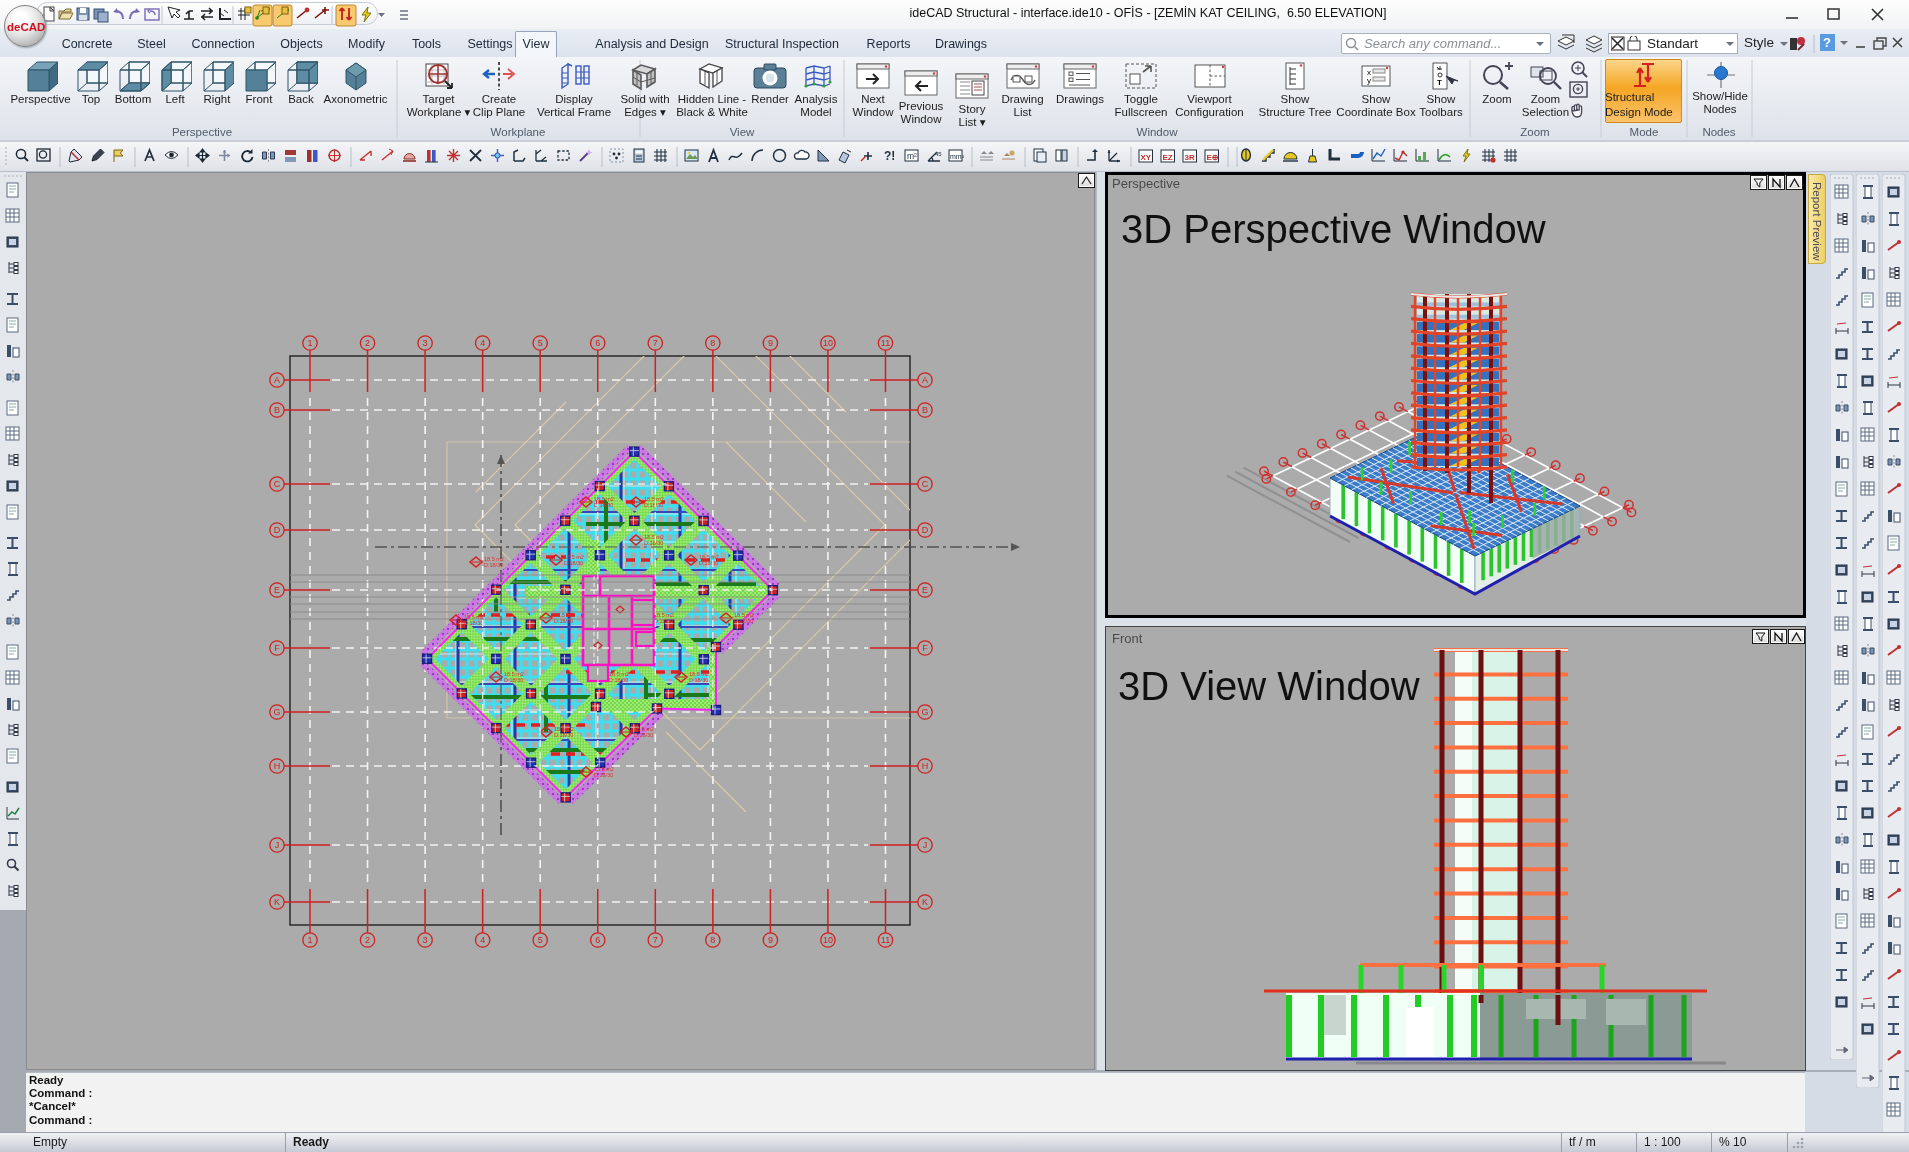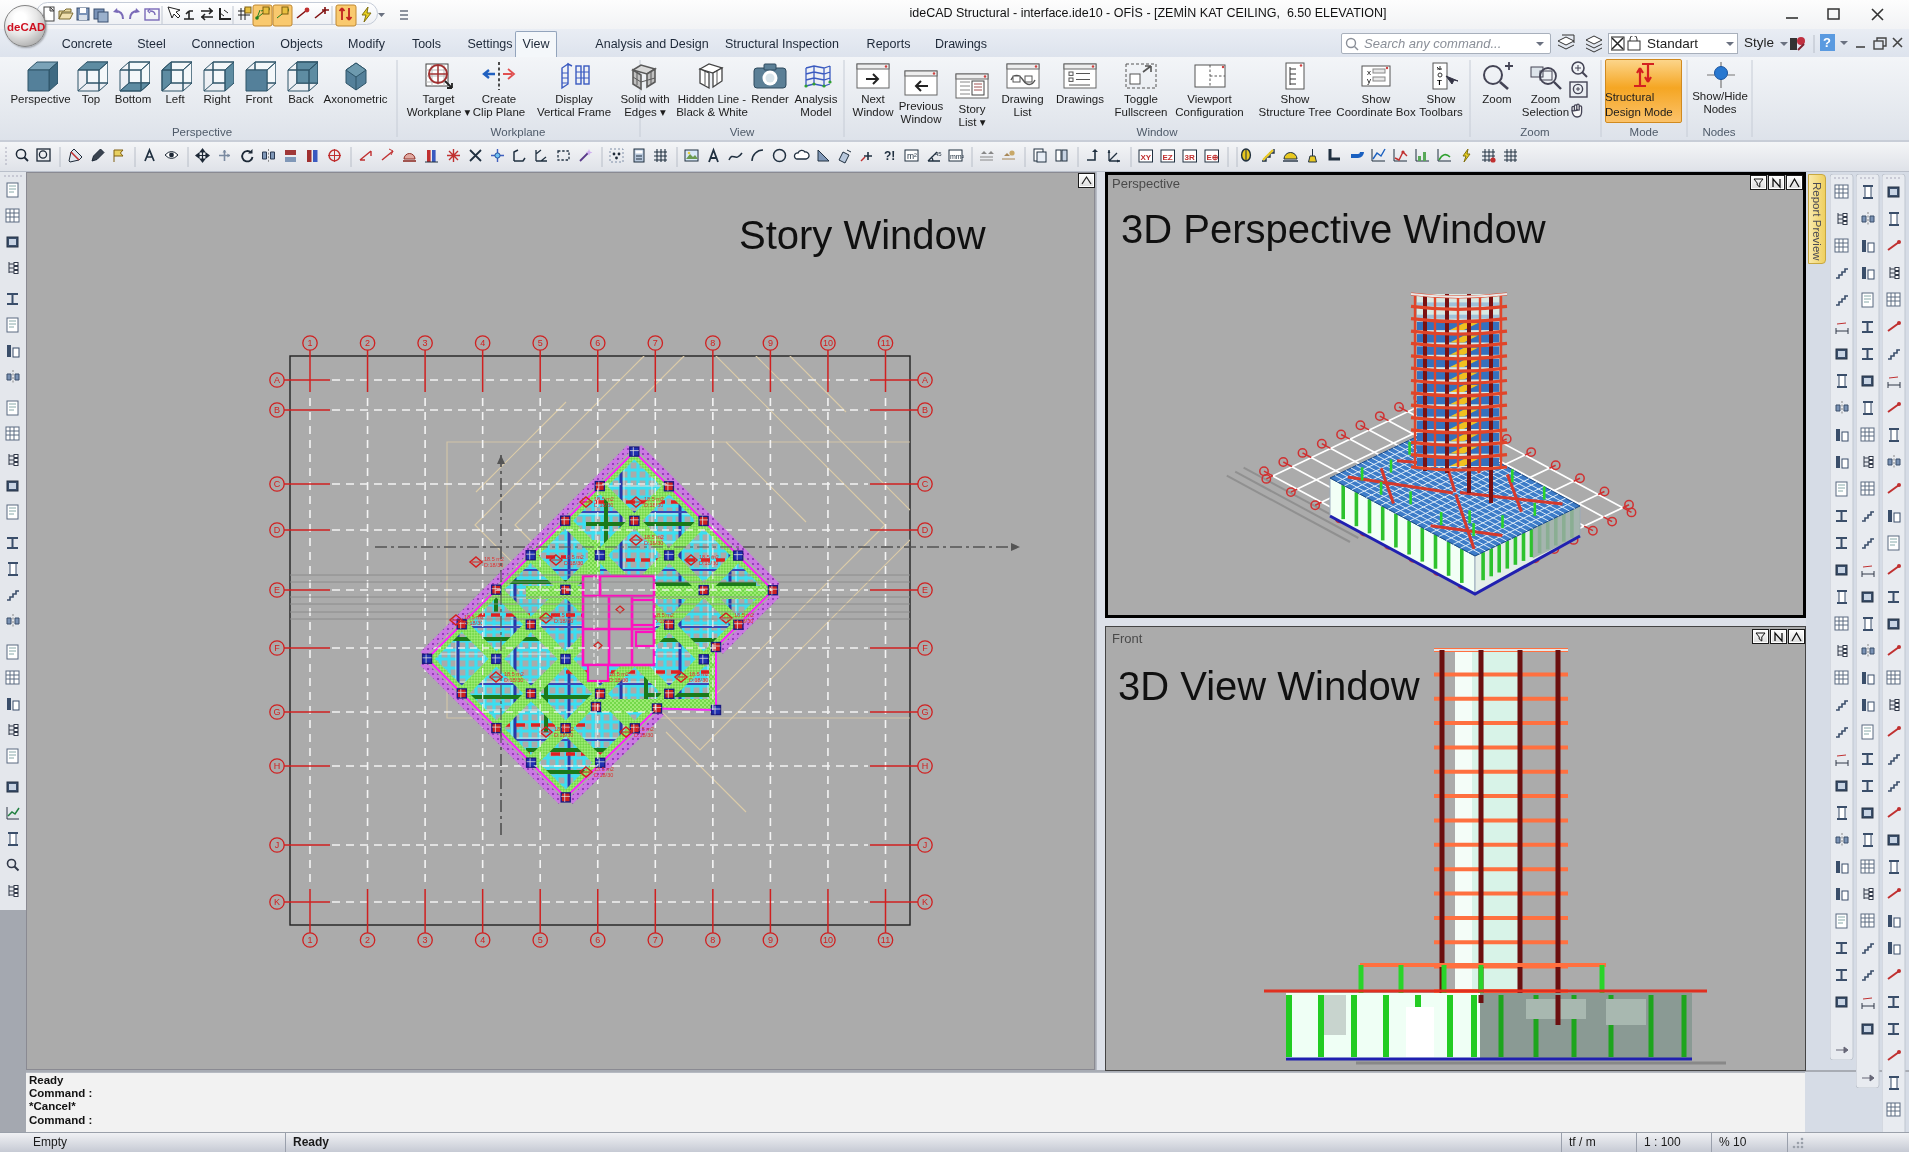--- a/index.html
+++ b/index.html
@@ -653,21 +653,20 @@
         <path d="M9.5 9.5l4 4" stroke="#303848" stroke-width="2"></path>
       </g>
       <g transform="translate(5,711)">
         <path d="M4 2v11M4 4h5M4 8h5M4 12h5" stroke="#303848" fill="none"></path>
         <rect x="9" y="2.5" width="4" height="3" fill="#fff" stroke="#303848"></rect>
         <rect x="9" y="6.5" width="4" height="3" fill="#fff" stroke="#303848"></rect>
         <rect x="9" y="10.5" width="4" height="3" fill="#fff" stroke="#303848"></rect>
       </g>
     </svg>
 <div class="abs" id="storywin" style="left:26px;top:172px;width:1069px;height:898px;background:#ababab;border:1px solid #8a8a92"></div>
-<div class="annot" style="left:739px;top:213px">Story Window</div>
 <div class="vbtn" style="left:1078px;top:173px">
       <svg width="15" height="13">
         <path d="M3 10 7.5 3 12 10" stroke="#222" fill="none" stroke-width="1.2"></path>
       </svg>
     </div>
 <div class="abs" id="vsplit" style="left:1096px;top:172px;width:9px;height:898px;background:#dde1e9;border-left:1px solid #b8bcc6"></div>
 <div class="abs" id="pwin" style="left:1105px;top:172px;width:701px;height:446px;background:#ababab;border:3px solid #000"></div>
 <div class="wintitle" style="left:1112px;top:176px">Perspective</div>
 <div class="annot" style="left:1121px;top:207px">3D Perspective Window</div>
 <div class="vbtn" style="left:1750px;top:175px">

